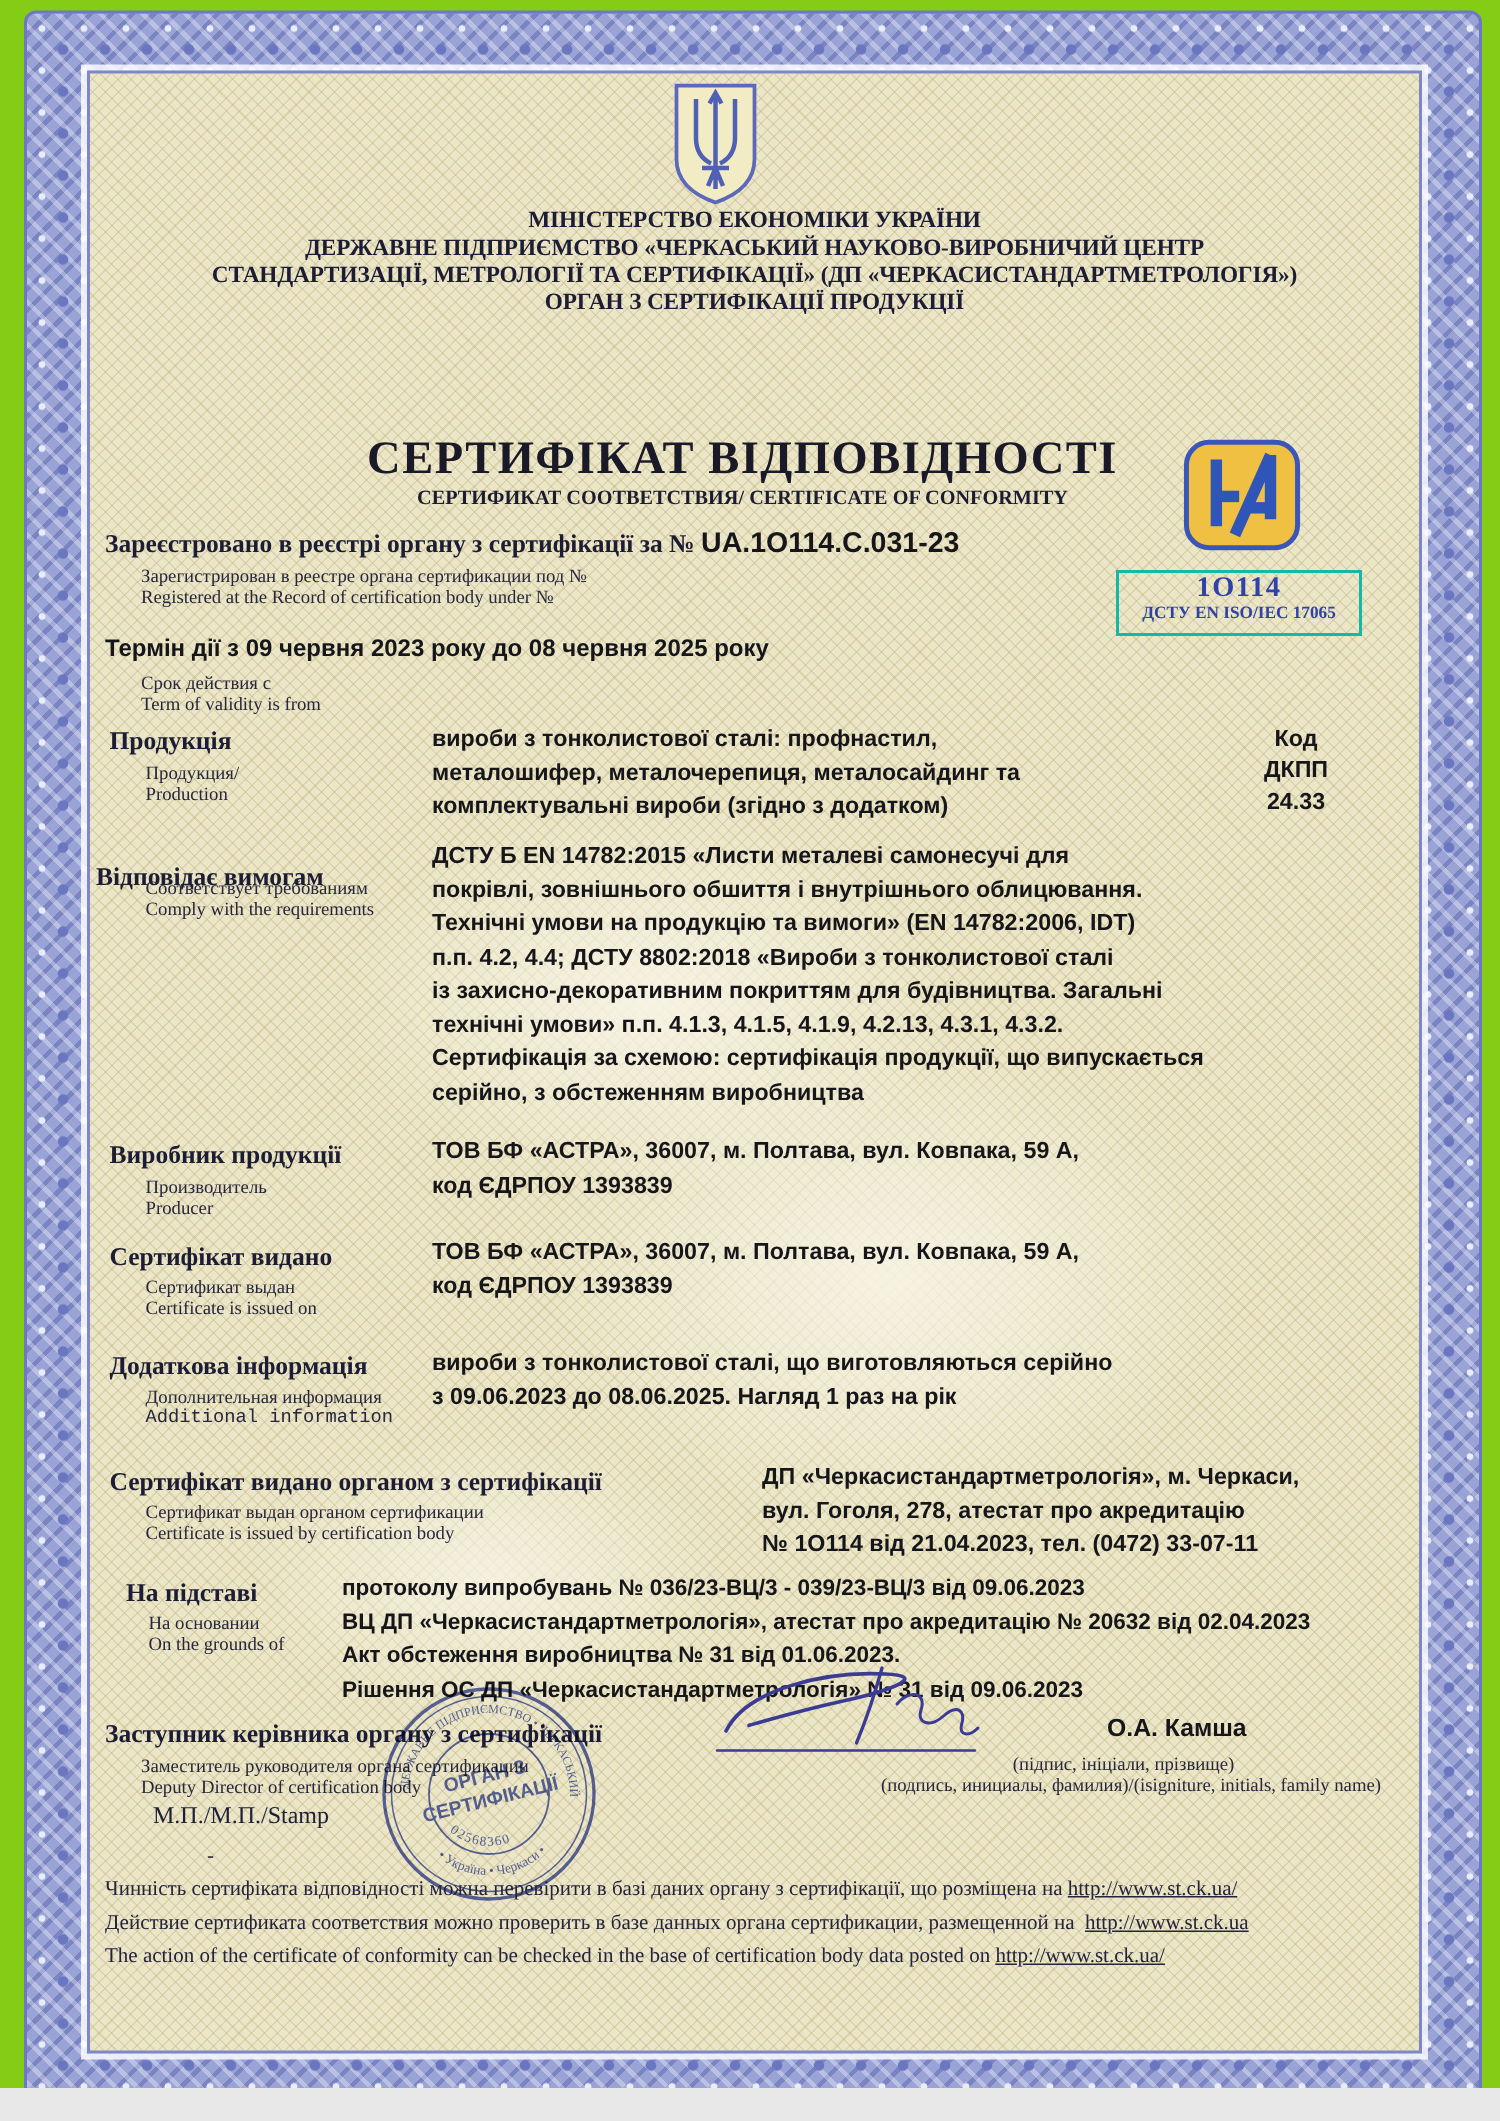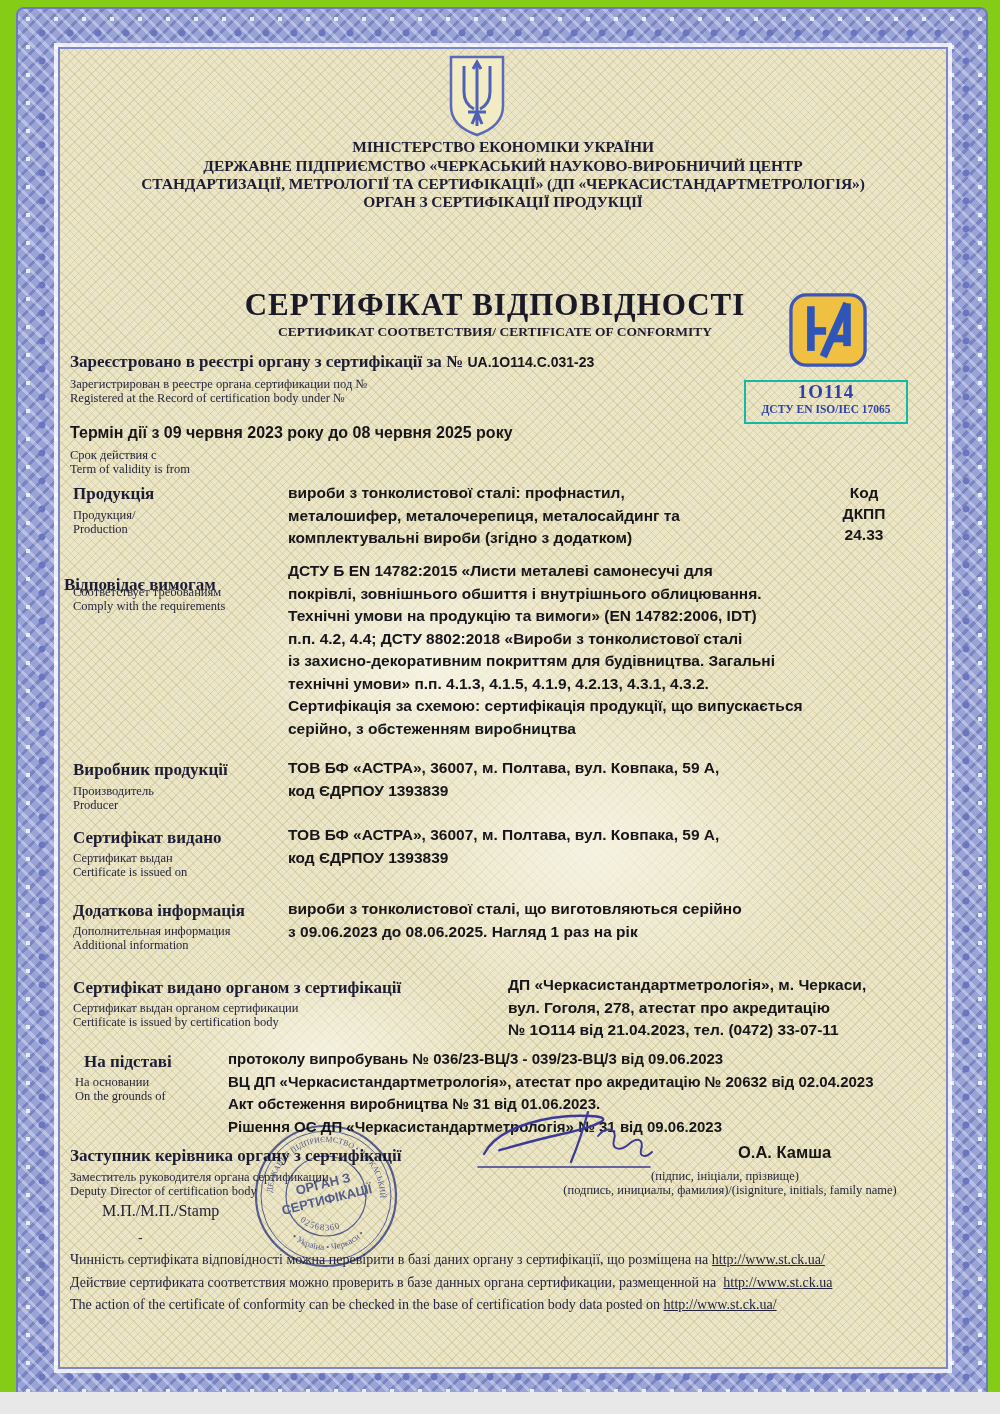--- a/index.html
+++ b/index.html
@@ -26,21 +26,21 @@
       repeating-linear-gradient(45deg, rgba(184,168,110,.30) 0 1px, rgba(184,168,110,0) 1px 6px),
       repeating-linear-gradient(-45deg, rgba(184,168,110,.30) 0 1px, rgba(184,168,110,0) 1px 6px);
     border:2px solid #7d88c8;box-shadow:0 0 0 4px rgba(250,250,255,.85);}
   .serifB{font-family:"Liberation Serif",serif;font-weight:bold;color:#1c1c34;}
   .serif{font-family:"Liberation Serif",serif;font-weight:normal;color:#26263c;}
   .sansB{font-family:"Liberation Sans",sans-serif;font-weight:bold;color:#15151a;}
   .hdr{left:60px;width:886px;text-align:center;font-size:15.5px;letter-spacing:-0.1px;}
   .title{left:95px;width:800px;text-align:center;font-size:31px;letter-spacing:1px;color:#191927;}
   .subtitle{left:95px;width:800px;text-align:center;font-size:13.5px;color:#1c1c30;}
   .label{font-size:17px;}
-  .sub{font-size:12.5px;line-height:14.5px;}
+  .sub{font-size:12.5px;line-height:14.5px;margin-left:24px;}
   .val{font-size:15.5px;line-height:22.5px;white-space:pre;}
   .blue{color:#3042a8;}
   .accr-box{left:744px;top:380px;width:160px;height:40px;border:2px solid #14b8a6;text-align:center;}
   .accr-box .l1{font-size:19px;line-height:20px;letter-spacing:1px;}
   .accr-box .l2{font-size:11.5px;line-height:14px;}
   .footer-line{font-size:14px;color:#23233d;white-space:pre;}
   .footer-line .url{text-decoration:underline;}
   .stamp{opacity:.82;mix-blend-mode:multiply;}
 </style>
 </head>
@@ -82,21 +82,21 @@
         <path d="M62,12 V57"></path>
         <path d="M45,49 H64"></path>
       </g>
     </svg>
   </div>
   <div class="abs serifB blue accr-box">
     <div class="l1">1О114</div>
     <div class="l2">ДСТУ EN ISO/IEC 17065</div>
   </div>
 
-  <div class="abs" style="left:70px;top:352px;font-size:17px;"><span class="serifB">Зареєстровано в реєстрі органу з сертифікації за № </span><span class="sansB" style="font-size:14px;">UA.1О114.С.031-23</span></div>
+  <div class="abs" style="left:70px;top:352px;font-size:17px;"><span class="serifB">Зареєстровано в реєстрі органу з сертифікації за № </span><span class="sansB" style="font-size:19px;">UA.1О114.С.031-23</span></div>
   <div class="abs serif sub" style="left:70px;top:377px;">Зарегистрирован в реестре органа сертификации под №</div>
   <div class="abs serif sub" style="left:70px;top:391px;">Registered at the Record of certification body under №</div>
 
   <div class="abs sansB" style="left:70px;top:424px;font-size:16px;">Термін дії з 09 червня 2023 року  до  08 червня 2025 року</div>
   <div class="abs serif sub" style="left:70px;top:448px;">Срок действия с</div>
   <div class="abs serif sub" style="left:70px;top:462px;">Term of validity is from</div>
 
   <div class="abs serifB label" style="left:73px;top:484px;">Продукція</div>
   <div class="abs serif sub" style="left:73px;top:508px;">Продукция/</div>
   <div class="abs serif sub" style="left:73px;top:522px;">Production</div>
@@ -126,21 +126,21 @@
 код ЄДРПОУ 1393839</div>
 
   <div class="abs serifB label" style="left:73px;top:828px;">Сертифікат видано</div>
   <div class="abs serif sub" style="left:73px;top:851px;">Сертификат выдан</div>
   <div class="abs serif sub" style="left:73px;top:865px;">Certificate is issued on</div>
   <div class="abs sansB val" style="left:288px;top:824px;">ТОВ БФ «АСТРА», 36007, м. Полтава, вул. Ковпака, 59 А,
 код ЄДРПОУ 1393839</div>
 
   <div class="abs serifB label" style="left:73px;top:901px;">Додаткова інформація</div>
   <div class="abs serif sub" style="left:73px;top:924px;">Дополнительная информация</div>
-  <div class="abs serif sub" style="left:73px;top:938px;">Additional information</div>
+  <div class="abs serif sub" style="left:73px;top:938px;font-family:Liberation Mono, monospace;">Additional information</div>
   <div class="abs sansB val" style="left:288px;top:898px;">вироби з тонколистової сталі, що виготовляються серійно
 з 09.06.2023 до 08.06.2025. Нагляд 1 раз на рік</div>
 
   <div class="abs serifB label" style="left:73px;top:978px;">Сертифікат видано органом з сертифікації</div>
   <div class="abs serif sub" style="left:73px;top:1001px;">Сертификат выдан органом сертификации</div>
   <div class="abs serif sub" style="left:73px;top:1015px;">Certificate is issued by certification body</div>
   <div class="abs sansB val" style="left:508px;top:974px;">ДП «Черкасистандартметрологія», м. Черкаси,
 вул. Гоголя, 278, атестат про акредитацію
 № 1О114 від 21.04.2023, тел. (0472) 33-07-11</div>
 

